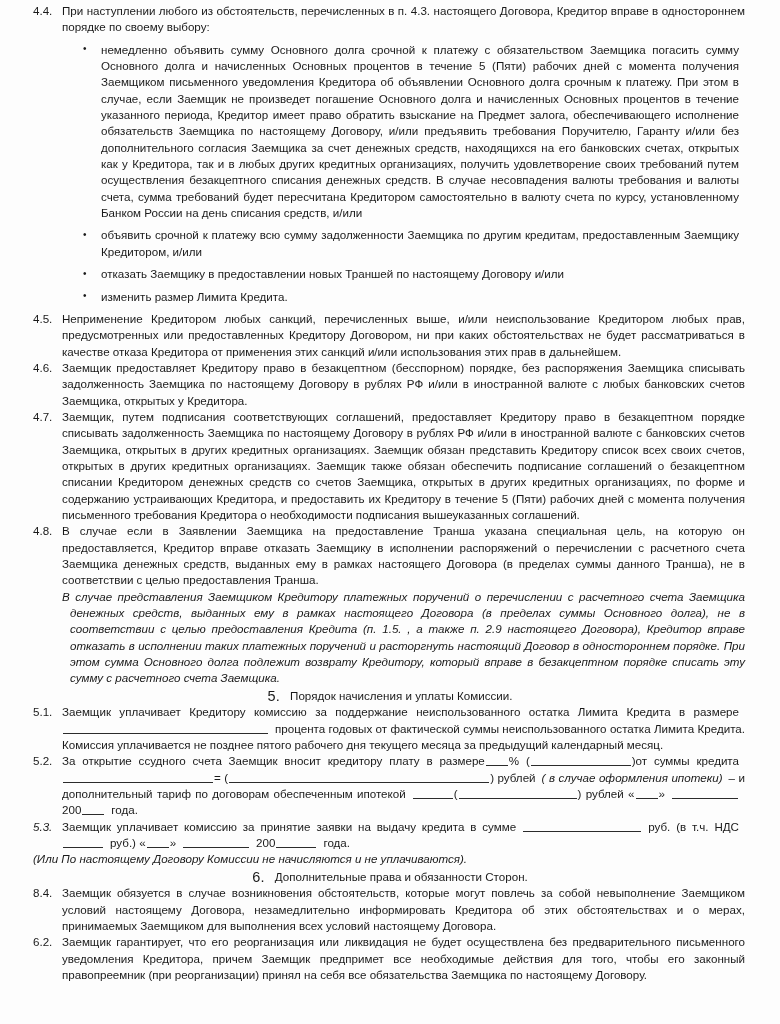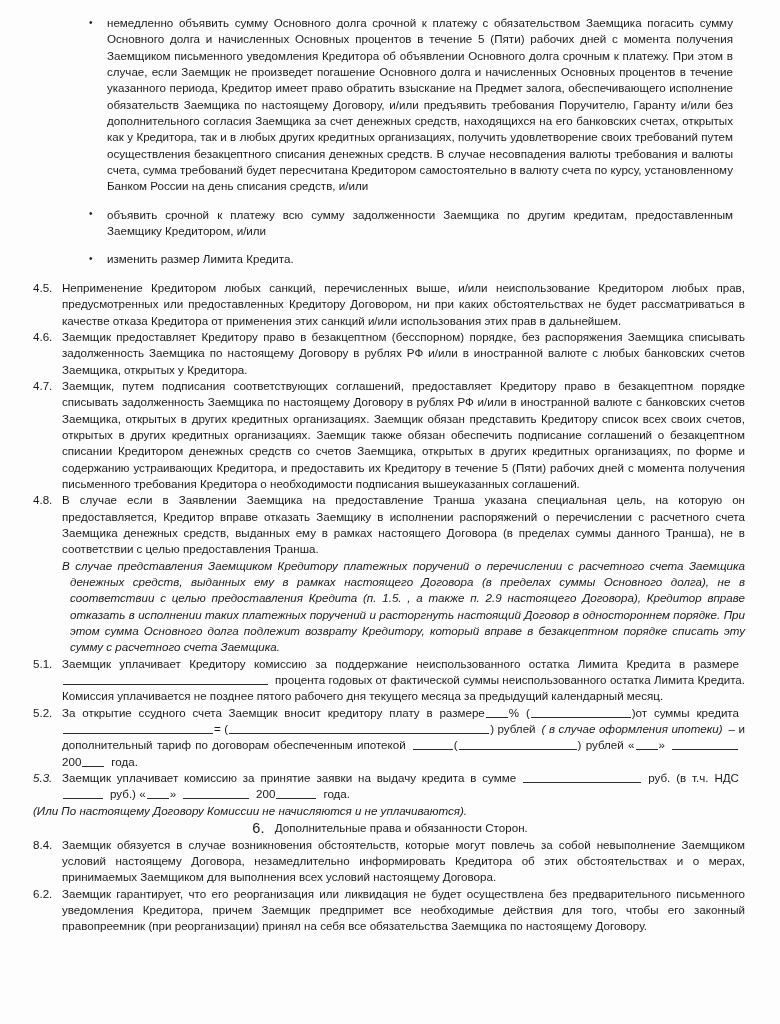--- a/index.html
+++ b/index.html
@@ -46,21 +46,21 @@
   .clause.italic-num > .num { font-style: italic; }
 
   
   .bullets {
     list-style: none;
     margin: 0;
     padding: 0;
   }
   .bullets li {
     position: relative;
-    margin: 12px;
+    margin: 6px;
     padding: 0 35px 0 95px;
     text-align: justify;
     text-justify: inter-word;
   }
   .bullets li::before {
     content: "\2022";
     position: absolute;
     left: 77px;
     top: -0.5px;
     font-size: 10px;
@@ -123,24 +123,28 @@
   .b-wide { width: 260px; }
   .ital { font-style: italic; }
   .sp { display: inline-block; width: 6px; }
 </style>
 </head>
 <body>
 
 <div class="page">
   <div class="body-wrap">
 
+    <p class="clause">
+      <span class="num">4.4.</span><span>При наступлении любого из обстоятельств, перечисленных в п. 4.3. настоящего Договора, Кредитор вправе в одностороннем порядке по своему выбору:</span>
+    </p>
 
     <ul class="bullets">
       <li>немедленно объявить сумму Основного долга срочной к платежу с обязательством Заемщика погасить сумму Основного долга и начисленных Основных процентов в течение 5 (Пяти) рабочих дней с момента получения Заемщиком письменного уведомления Кредитора об объявлении Основного долга срочным к платежу. При этом в случае, если Заемщик не произведет погашение Основного долга и начисленных Основных процентов в течение указанного периода, Кредитор имеет право обратить взыскание на Предмет залога, обеспечивающего исполнение обязательств Заемщика по настоящему Договору, и/или предъявить требования Поручителю, Гаранту и/или без дополнительного согласия Заемщика за счет денежных средств, находящихся на его банковских счетах, открытых как у Кредитора, так и в любых других кредитных организациях, получить удовлетворение своих требований путем осуществления безакцептного списания денежных средств. В случае несовпадения валюты требования и валюты счета, сумма требований будет пересчитана Кредитором самостоятельно в валюту счета по курсу, установленному Банком России на день списания средств, и/или</li>
       <li>объявить срочной к платежу всю сумму задолженности Заемщика по другим кредитам, предоставленным Заемщику Кредитором, и/или</li>
+      <li>отказать Заемщику в предоставлении новых Траншей по настоящему Договору и/или</li>
       <li>изменить размер Лимита Кредита.</li>
     </ul>
 
     <p class="clause">
       <span class="num">4.5.</span><span>Неприменение Кредитором любых санкций, перечисленных выше, и/или неиспользование Кредитором любых прав, предусмотренных или предоставленных Кредитору Договором, ни при каких обстоятельствах не будет рассматриваться в качестве отказа Кредитора от применения этих санкций и/или использования этих прав в дальнейшем.</span>
     </p>
 
     <p class="clause">
       <span class="num">4.6.</span><span>Заемщик предоставляет Кредитору право в безакцептном (бесспорном) порядке, без распоряжения Заемщика списывать задолженность Заемщика по настоящему Договору в рублях РФ и/или в иностранной валюте с любых банковских счетов Заемщика, открытых у Кредитора.</span>
     </p>
@@ -149,20 +153,23 @@
       <span class="num">4.7.</span><span>Заемщик, путем подписания соответствующих соглашений, предоставляет Кредитору право в безакцептном порядке списывать задолженность Заемщика по настоящему Договору в рублях РФ и/или в иностранной валюте с банковских счетов Заемщика, открытых в других кредитных организациях. Заемщик обязан представить Кредитору список всех своих счетов, открытых в других кредитных организациях. Заемщик также обязан обеспечить подписание соглашений о безакцептном списании Кредитором денежных средств со счетов Заемщика, открытых в других кредитных организациях, по форме и содержанию устраивающих Кредитора, и предоставить их Кредитору в течение 5 (Пяти) рабочих дней с момента получения письменного требования Кредитора о необходимости подписания вышеуказанных соглашений.</span>
     </p>
 
     <p class="clause">
       <span class="num">4.8.</span><span>В случае если в Заявлении Заемщика на предоставление Транша указана специальная цель, на которую он предоставляется, Кредитор вправе отказать Заемщику в исполнении распоряжений о перечислении с расчетного счета Заемщика денежных средств, выданных ему в рамках настоящего Договора (в пределах суммы данного Транша), не в соответствии с целью предоставления Транша.</span>
     </p>
 
 
     <p class="alt-italic">В случае представления Заемщиком Кредитору платежных поручений  о перечислении с расчетного счета Заемщика денежных средств, выданных ему в рамках настоящего Договора (в пределах суммы Основного долга), не в соответствии с целью предоставления Кредита (п. 1.5. , а также п. 2.9 настоящего Договора), Кредитор вправе отказать в исполнении таких платежных поручений и расторгнуть настоящий Договор в одностороннем порядке. При этом сумма Основного долга подлежит возврату Кредитору, который вправе в безакцептном порядке списать эту сумму с расчетного счета Заемщика.</p>
 
+    <h2 class="section-head">
+      <span class="sec-num">5.</span><span class="sec-gap"></span><span>Порядок начисления и уплаты Комиссии.</span>
+    </h2>
 
     <p class="clause">
       <span class="num">5.1.</span><span>Заемщик уплачивает Кредитору комиссию за поддержание неиспользованного остатка Лимита Кредита в размере</span><span class="sp"></span><span class="blank b-huge"></span><span class="sp"></span><span>процента годовых от фактической суммы неиспользованного остатка Лимита Кредита. Комиссия уплачивается не позднее пятого рабочего дня текущего месяца за предыдущий календарный месяц.</span>
     </p>
 
     <p class="clause">
       <span class="num">5.2.</span><span>За открытие  ссудного счета Заемщик вносит  кредитору плату в размере</span><span class="blank b-xs"></span><span>% (</span><span class="blank b-lg"></span><span>)от суммы кредита</span><span class="sp"></span><span class="blank b-xxl"></span><span>= (</span><span class="blank b-wide"></span><span>) рублей</span><span class="sp"></span><span class="ital">( в случае оформления ипотеки)</span><span class="sp"></span><span>– и дополнительный тариф по договорам обеспеченным ипотекой</span><span class="sp"></span><span class="blank b-sm"></span><span>(</span><span class="blank b-xl"></span><span>) рублей «</span><span class="blank b-xs"></span><span>»</span><span class="sp"></span><span class="blank b-md"></span><span class="sp"></span><span>200</span><span class="blank b-xs"></span><span class="sp"></span><span>года.</span>
     </p>
 
     <p class="clause italic-num">

